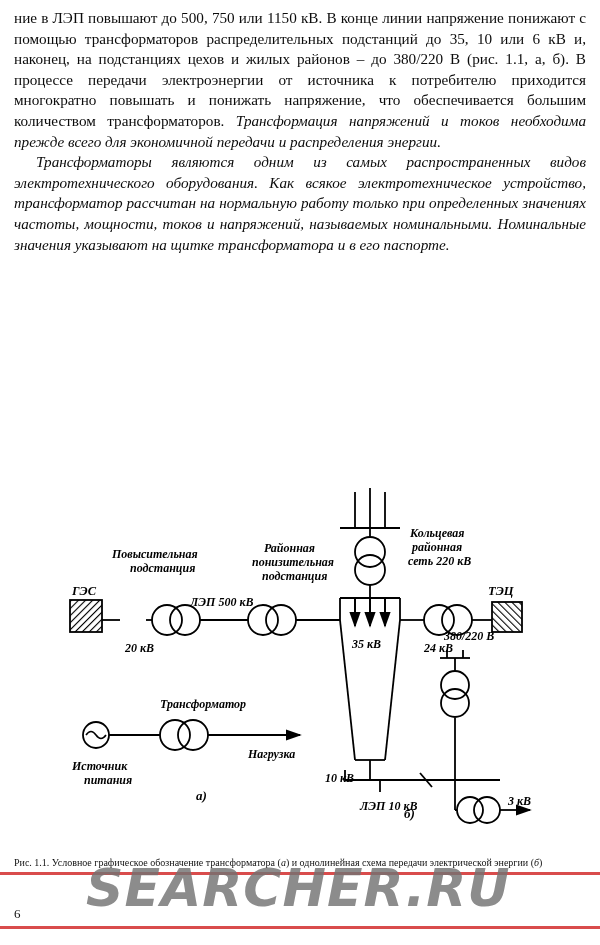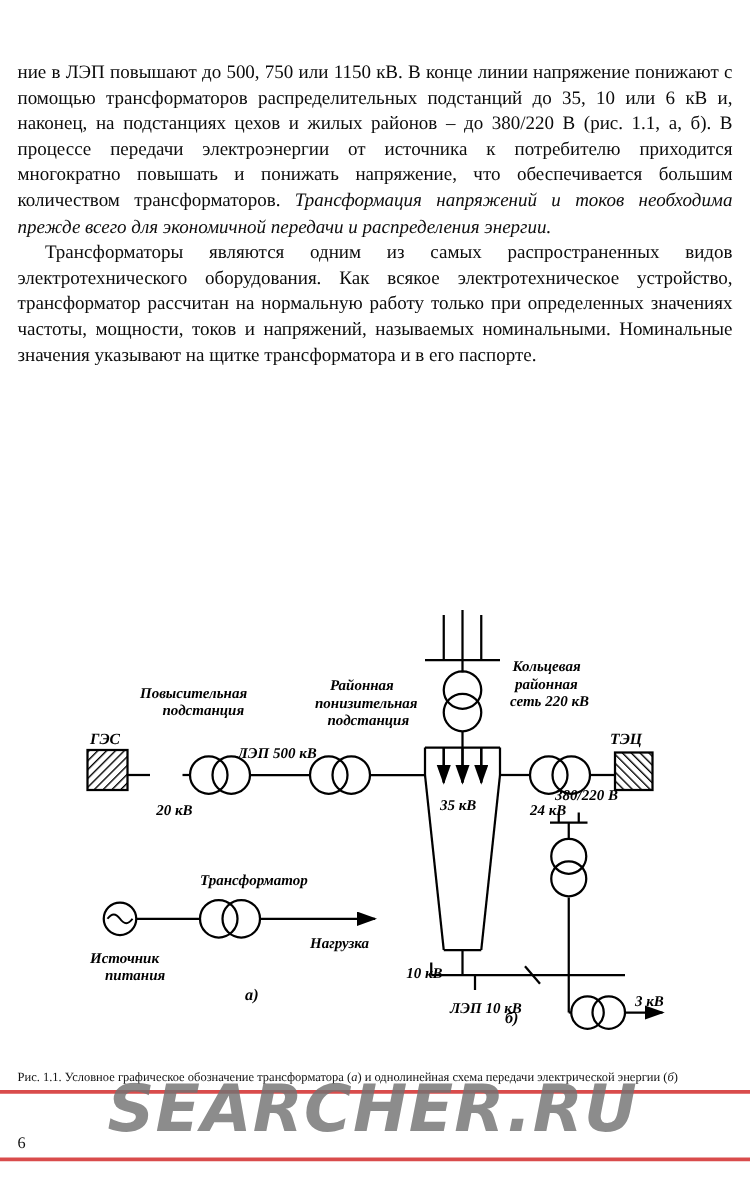--- a/index.html
+++ b/index.html
@@ -21,28 +21,28 @@
     width: 600px; height: 945px;
   }
   .text-block {
     position: absolute;
     left: 14px;
     top: 8px;
     width: 572px;
     font-size: 15.2px;
     line-height: 20.6px;
     text-align: justify;
-    margin-top: 40px;
   }
   .text-block p {
     margin: 0;
     text-indent: 0;
   }
   .text-block p.indent {
     text-indent: 22px;
+    font-style: italic;
   }
   .italic { font-style: italic; }
 
   
   .figure {
     position: absolute;
     left: 0;
     top: 480px;
     width: 600px;
     height: 380px;

